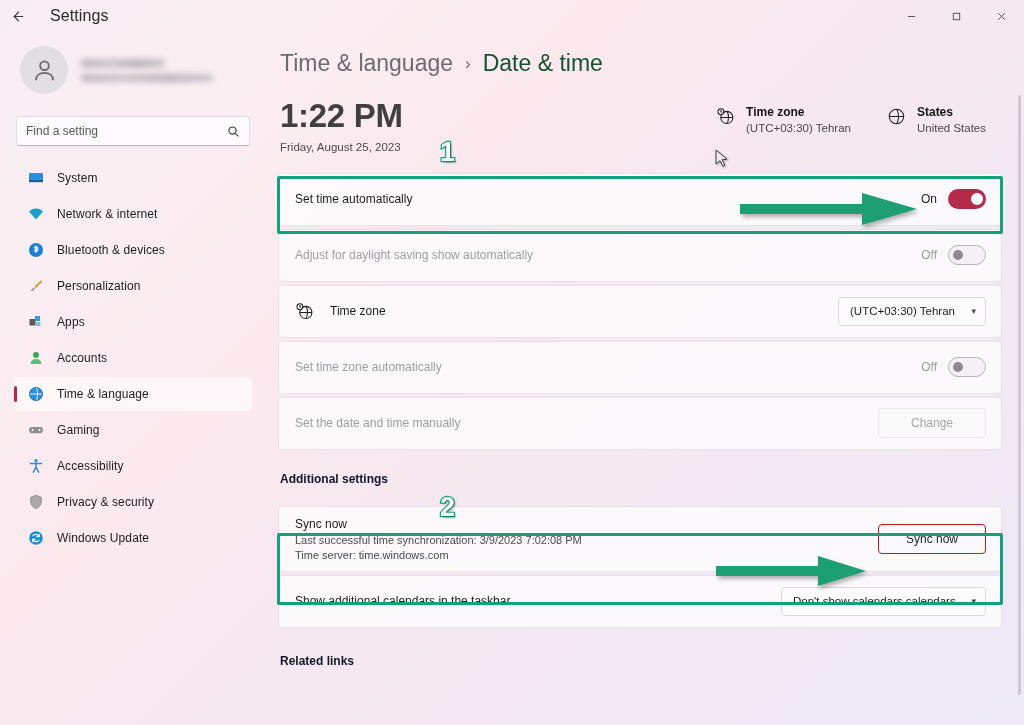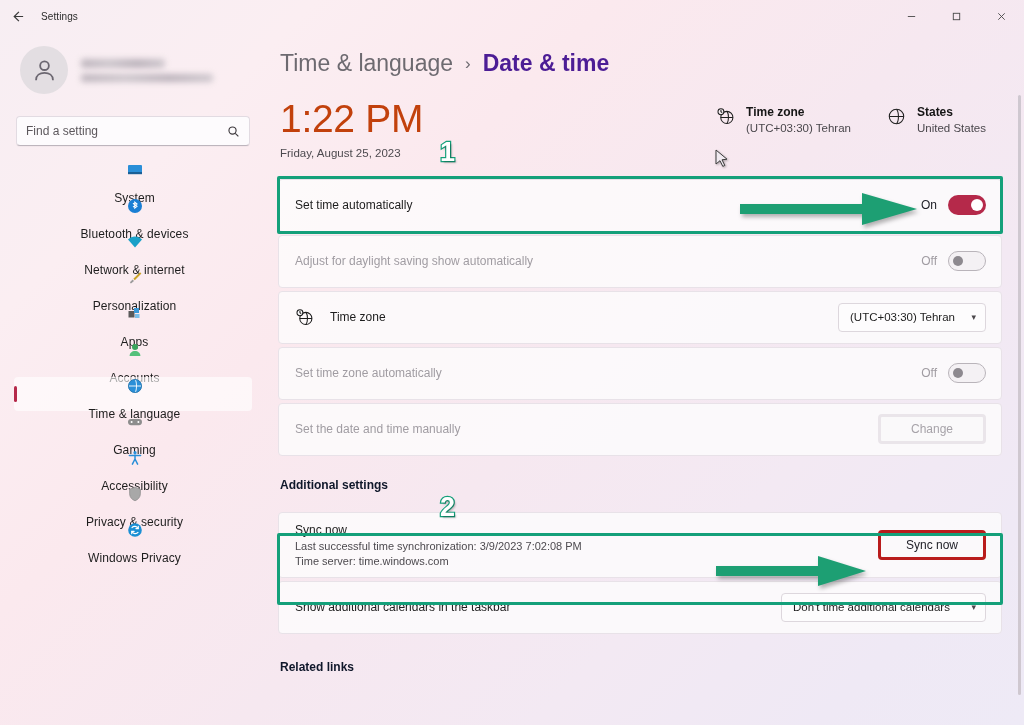--- a/index.html
+++ b/index.html
@@ -26,23 +26,23 @@
     position: relative;
     z-index: 40;
   }
   .tb-back {
     width: 34px; height: 32px;
     display: flex; align-items: center; justify-content: center;
     color: #3a3a3a;
   }
   .tb-back svg { width: 15px; height: 15px; }
   .tb-title {
-    font-size: 10px;
+    font-size: 16px;
     color: #2b2b2b;
-    margin-left: 7px;
+    margin-left: 16px;
     letter-spacing: .1px;
   }
   .tb-spacer { flex: 1; }
   .wc {
     width: 45px; height: 32px;
     display: flex; align-items: center; justify-content: center;
     color: #4a4a4a;
   }
   .wc svg { width: 11px; height: 11px; }
 
@@ -108,21 +108,20 @@
   .nav-item {
     position: relative;
     height: 34px;
     display: flex;
     align-items: center;
     gap: 13px;
     padding: 0 10px 0 13px;
     border-radius: 4px;
     margin-bottom: 2px;
     cursor: default;
-    flex-direction: column;
   }
   .nav-item.selected { background: rgba(255,255,255,.62); }
   .nav-item.selected::before {
     content: "";
     position: absolute;
     left: 0; top: 50%;
     transform: translateY(-50%);
     width: 3px; height: 16px;
     border-radius: 2px;
     background: #b5294a;
@@ -146,33 +145,33 @@
 
   .breadcrumb {
     display: flex;
     align-items: center;
     gap: 12px;
     font-size: 23px;
     margin: 2px 0 0 2px;
   }
   .bc-parent { color: #6d6a70; font-weight: 400; }
   .bc-sep { color: #6d6a70; font-size: 17px; }
-  .bc-current { color: #4c1d95; font-weight: 700; }
+  .bc-current { color: #14532d; font-weight: 400; }
 
   .clockrow {
     display: flex;
     align-items: flex-start;
     margin-top: 22px;
     padding: 0 2px;
   }
   .clock-left { flex: 1; }
   .big-time {
-    font-size: 39px;
-    font-weight: 400;
-    color: #c2410c;
+    font-size: 33px;
+    font-weight: 700;
+    color: #404040;
     letter-spacing: -.3px;
     line-height: 1.05;
   }
   .big-date {
     font-size: 11.5px;
     color: #4d4a4f;
     margin-top: 7px;
   }
 
   .info-group { display: flex; gap: 36px; margin-top: 6px; padding-right: 14px; }
@@ -238,21 +237,21 @@
     padding: 0 9px 0 11px;
     font-size: 11.5px;
     color: #1d1d1d;
   }
   .dropdown .chev { color: #4a464b; font-size: 9px; line-height:1; }
 
   .btn {
     min-width: 108px;
     height: 30px;
     border-radius: 4px;
-    border: 3px solid #b91c1c;
+    border: 1px solid #b91c1c;
     background: #fbf9fb;
     font-size: 12px;
     color: #22222a;
     display: flex;
     align-items: center;
     justify-content: center;
     font-family: inherit;
   }
   .btn.disabled { color: #a7a3a9; background: rgba(250,248,250,.6); border-color:#eae5ea; }
 
@@ -382,34 +381,34 @@
             <rect x="1" y="3" width="14" height="9" rx="1" fill="#2a8fd8"></rect>
             <rect x="1" y="10" width="14" height="2.2" fill="#1a5f96"></rect>
           </svg>
       </span>
       <span class="nav-label">System</span>
     </div>
 
     <div class="nav-item">
       <span class="nav-ico">
         <svg viewBox="0 0 16 16">
+            <path d="M1 5.5C3 3.6 5.4 2.6 8 2.6s5 1 7 2.9L8 13.4z" fill="#19a0c8"></path>
+          </svg>
+      </span>
+      <span class="nav-label">Network &amp; internet</span>
+    </div>
+
+    <div class="nav-item">
+      <span class="nav-ico">
+        <svg viewBox="0 0 16 16">
             <circle cx="8" cy="8" r="7" fill="#1a7fd4"></circle>
             <path d="M6 5.2l4 3.1-2.2 1.8V4.2l2.2 1.8-4 3.1" fill="none" stroke="#fff" stroke-width="1.1"></path>
           </svg>
       </span>
       <span class="nav-label">Bluetooth &amp; devices</span>
-    </div>
-
-    <div class="nav-item">
-      <span class="nav-ico">
-        <svg viewBox="0 0 16 16">
-            <path d="M1 5.5C3 3.6 5.4 2.6 8 2.6s5 1 7 2.9L8 13.4z" fill="#19a0c8"></path>
-          </svg>
-      </span>
-      <span class="nav-label">Network &amp; internet</span>
     </div>
 
     <div class="nav-item">
       <span class="nav-ico">
         <svg viewBox="0 0 16 16">
             <path d="M13 2.2L6.4 8.8l1.4 1.4L14.4 3.6z" fill="#c9a227"></path>
             <path d="M5.6 9.6l1.4 1.4-2.6 2.3-1.2-.1-.1-1.2z" fill="#9b9b9b"></path>
           </svg>
       </span>
       <span class="nav-label">Personalization</span>
@@ -478,21 +477,21 @@
     </div>
 
     <div class="nav-item">
       <span class="nav-ico">
         <svg viewBox="0 0 16 16">
             <circle cx="8" cy="8" r="6.8" fill="#1a8fd4"></circle>
             <path d="M11 6.4A3.6 3.6 0 005 5.6M5 9.6a3.6 3.6 0 006 .8" stroke="#fff" stroke-width="1.2" fill="none" stroke-linecap="round"></path>
             <path d="M11.3 4.2v2.4H8.9M4.7 11.8V9.4h2.4" stroke="#fff" stroke-width="1.1" fill="none" stroke-linecap="round"></path>
           </svg>
       </span>
-      <span class="nav-label">Windows Privacy</span>
+      <span class="nav-label">Windows Update</span>
     </div>
 
   </div>
 </div>
 
 <div class="content">
 
   <div class="breadcrumb">
     <span class="bc-parent">Time &amp; language</span>
     <span class="bc-sep">›</span>
@@ -600,21 +599,21 @@
         <span class="sync-title">Sync now</span>
         <span class="sync-sub">Last successful time synchronization: 3/9/2023 7:02:08 PM</span>
         <span class="sync-sub">Time server: time.windows.com</span>
       </div>
       <button class="btn">Sync now</button>
     </div>
 
     <div class="card">
       <div class="card-label">Show additional calendars in the taskbar</div>
       <div class="dropdown" style="min-width:205px">
-        <span>Don't time additional calendars</span>
+        <span>Don't show calendars calendars</span>
         <span class="chev">▾</span>
       </div>
     </div>
   </div>
 
   <div class="section-head rl">Related links</div>
 </div>
 
 <div class="scrollbar"></div>
 

